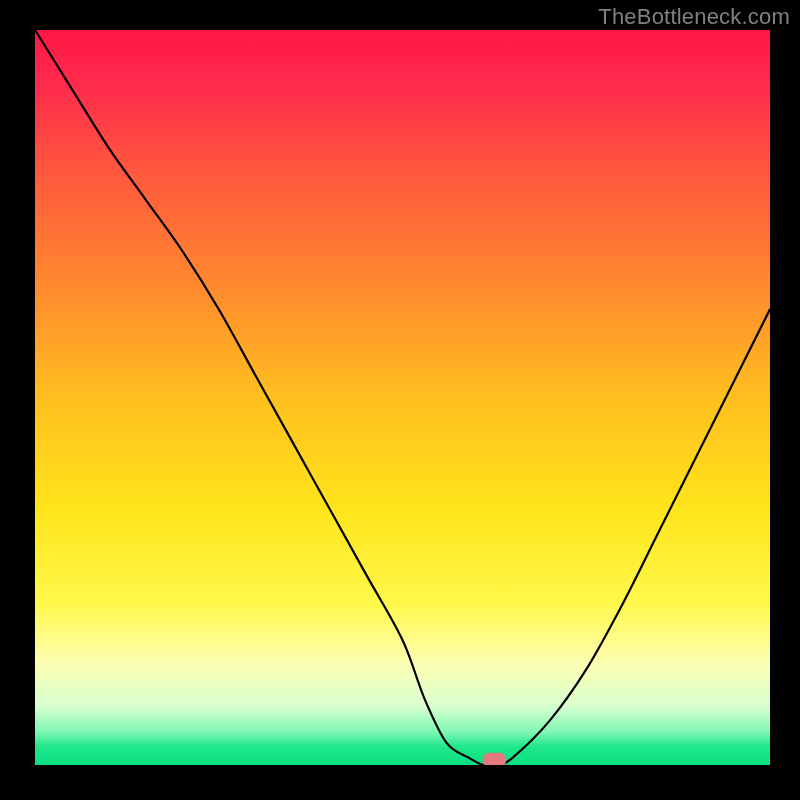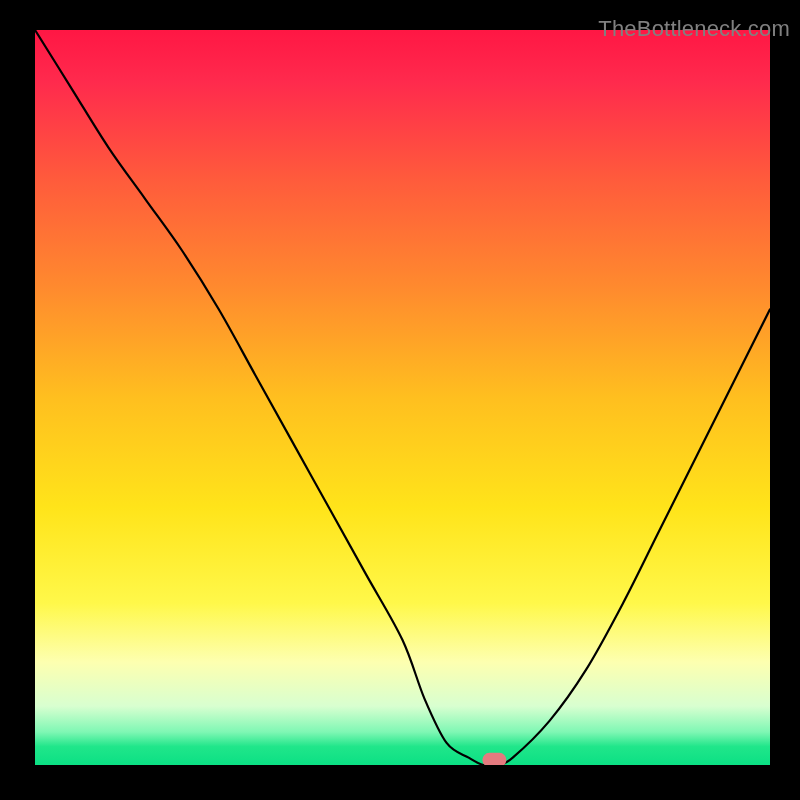--- a/index.html
+++ b/index.html
@@ -12,21 +12,21 @@
     font-family: Arial, Helvetica, sans-serif;
   }
   .frame {
     position: relative;
     width: 800px;
     height: 800px;
     background: #000;
   }
   .watermark {
     position: absolute;
-    top: 16px;
+    top: 4px;
     right: 10px;
     color: #808080;
     font-size: 22px;
     font-weight: 500;
     letter-spacing: 0.2px;
     z-index: 10;
   }
   .plot {
     position: absolute;
     left: 35px;

